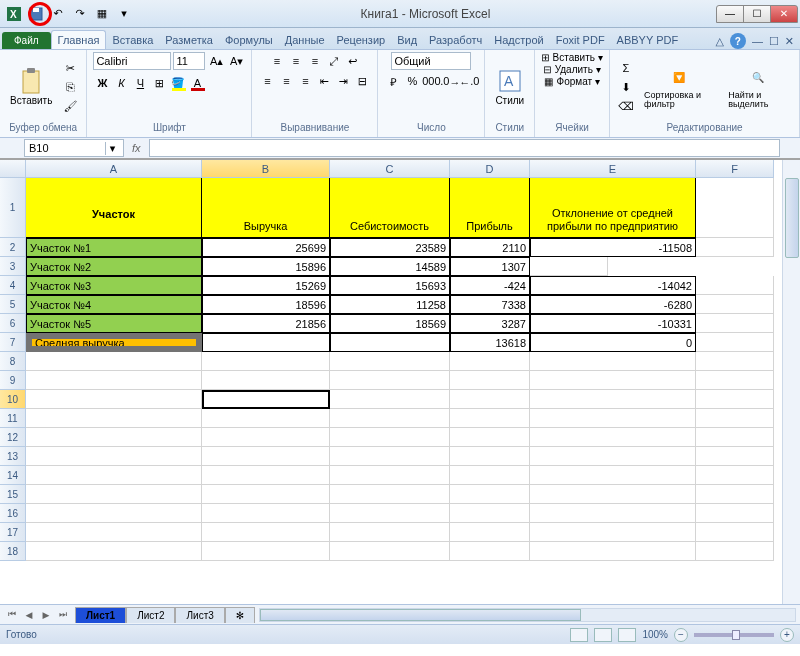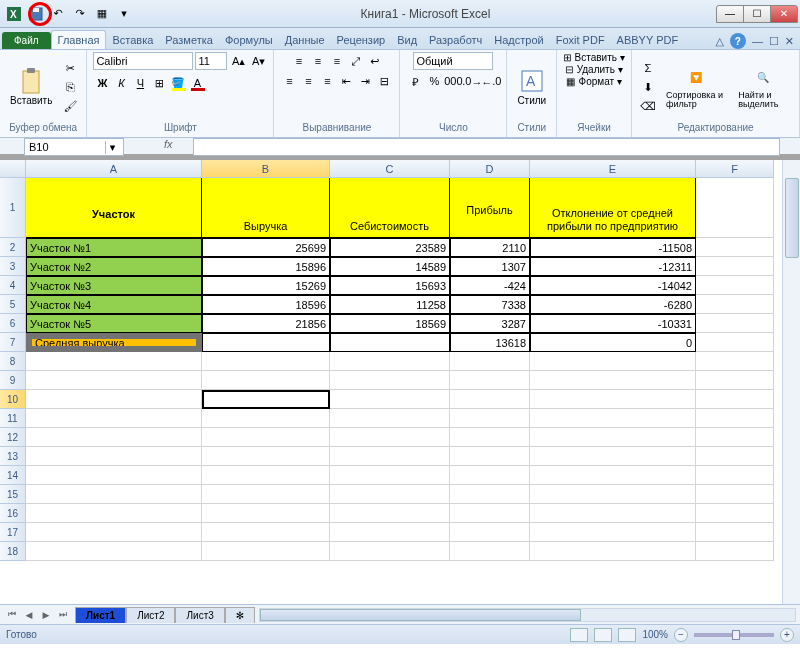--- a/index.html
+++ b/index.html
@@ -32,24 +32,24 @@
 .big-btn { display: flex; flex-direction: column; align-items: center; gap: 2px; padding: 2px 4px; cursor: pointer; font-size: 10px; }
 .icon-box { width: 24px; height: 24px; display: flex; align-items: center; justify-content: center; }
 .small-btns { display: flex; flex-direction: column; gap: 1px; }
 .small-btn { width: 20px; height: 18px; display: flex; align-items: center; justify-content: center; cursor: pointer; }
 .combo { height: 18px; border: 1px solid #abc; background: #fff; font-size: 11px; padding: 0 2px; display: flex; align-items: center; }
 .font-row { display: flex; gap: 2px; margin-bottom: 2px; }
 .btn-row { display: flex; gap: 1px; }
 .tiny-btn { width: 18px; height: 18px; display: flex; align-items: center; justify-content: center; cursor: pointer; font-size: 11px; border: 1px solid transparent; }
 
 
-.formula-row { height: 22px; border-bottom: 6px solid #a3a3a3; display: flex; background: #eef3fa; }
+.formula-row { height: 22px; border-bottom: 2px solid #a3a3a3; display: flex; align-items: center; background: #eef3fa; }
 .namebox { width: 100px; height: 18px; margin-left: 24px; border: 1px solid #abc; background: #fff; padding: 0 4px; display: flex; align-items: center; font-size: 11px; }
 .namebox-dd { width: 14px; border-left: 1px solid #abc; text-align: center; cursor: pointer; }
-.fx { padding: 0 20px; font-style: italic; color: #666; cursor: pointer; margin-left: 20px; }
+.fx { padding: 0 8px; font-style: italic; color: #666; cursor: pointer; }
 .formula-input { flex: 1; height: 18px; border: 1px solid #abc; background: #fff; margin-right: 20px; }
 
 
 .grid-area { height: 444px; display: flex; }
 .grid-main { flex: 1; overflow: hidden; }
 .col-headers { display: flex; height: 18px; }
 .corner { width: 26px; background: linear-gradient(#f4f8fc,#dce6f2); border-right: 1px solid #b8cce4; border-bottom: 1px solid #b8cce4; }
 .colh { background: linear-gradient(#f4f8fc,#dce6f2); border-right: 1px solid #b8cce4; border-bottom: 1px solid #b8cce4; text-align: center; font-size: 11px; color: #3b5a82; line-height: 18px; }
 .colh.sel { background: linear-gradient(#ffe8a0,#ffd870); }
 .rows { }
@@ -158,21 +158,21 @@
         <div class="small-btn">⎘</div>
         <div class="small-btn">🖌</div>
       </div>
     </div>
     <div class="group-label">Буфер обмена</div>
   </div>
 
   <div class="group">
     <div class="group-body" style="flex-direction:column;align-items:stretch;gap:2px">
       <div class="font-row">
-        <div class="combo" style="width:100px">Calibri</div>
+        <div class="combo" style="width:78px">Calibri</div>
         <div class="combo" style="width:32px">11</div>
         <div class="tiny-btn">A▴</div>
         <div class="tiny-btn">A▾</div>
       </div>
       <div class="btn-row">
         <div class="tiny-btn" style="font-weight:bold">Ж</div>
         <div class="tiny-btn" style="font-style:italic">К</div>
         <div class="tiny-btn" style="text-decoration:underline">Ч</div>
         <div class="tiny-btn">⊞</div>
         <div class="tiny-btn" style="position:relative">🪣<span style="position:absolute;bottom:0;left:2px;width:14px;height:3px;background:#ff0"></span></div>
@@ -280,40 +280,39 @@
       <div class="colh cw-D">D</div>
       <div class="colh cw-E">E</div>
       <div class="colh cw-F">F</div>
     </div>
     <div class="rows" id="rows">
         <div class="row tall">
           <div class="rowh" style="line-height: 60px;">1</div>
           <div class="cell cw-A yellow c" style="align-items: flex-end; text-align: center; justify-content: center; white-space: normal; line-height: 1.2; padding-bottom: 16px; font-weight: bold;">Участок</div>
           <div class="cell cw-B yellow c" style="align-items: flex-end; text-align: center; justify-content: center; white-space: normal; line-height: 1.2; padding-bottom: 4px;">Выручка</div>
           <div class="cell cw-C yellow c" style="align-items: flex-end; text-align: center; justify-content: center; white-space: normal; line-height: 1.2; padding-bottom: 4px;">Себистоимость</div>
-          <div class="cell cw-D yellow c" style="align-items: flex-end; text-align: left; justify-content: center; white-space: normal; line-height: 1.2; padding-bottom: 20px;">Прибыль</div>
+          <div class="cell cw-D yellow c" style="align-items: flex-end; text-align: left; justify-content: center; white-space: normal; line-height: 1.2; padding-bottom: 4px;">Прибыль</div>
           <div class="cell cw-E yellow c" style="align-items: flex-end; text-align: center; justify-content: center; white-space: normal; line-height: 1.2; padding-bottom: 4px;">Отклонение от средней прибыли по предприятию</div>
           <div class="cell cw-F " style="align-items: flex-end; text-align: center; justify-content: center; white-space: normal; line-height: 1.2; padding-bottom: 4px;"></div>
         </div>
         <div class="row">
           <div class="rowh">2</div>
           <div class="cell cw-A green">Участок №1</div>
           <div class="cell cw-B data r">25699</div>
           <div class="cell cw-C data r">23589</div>
           <div class="cell cw-D data r">2110</div>
           <div class="cell cw-E data r">-11508</div>
           <div class="cell cw-F "></div>
         </div>
         <div class="row">
           <div class="rowh">3</div>
           <div class="cell cw-A green">Участок №2</div>
           <div class="cell cw-B data r">15896</div>
           <div class="cell cw-C data r">14589</div>
           <div class="cell cw-D data r">1307</div>
-          <div class="cell cw-E data r">-12311</div>
           <div class="cell cw-F "></div>
         </div>
         <div class="row">
           <div class="rowh">4</div>
           <div class="cell cw-A green">Участок №3</div>
           <div class="cell cw-B data r">15269</div>
           <div class="cell cw-C data r">15693</div>
           <div class="cell cw-D data r">-424</div>
           <div class="cell cw-E data r">-14042</div>
           <div class="cell cw-F "></div>

